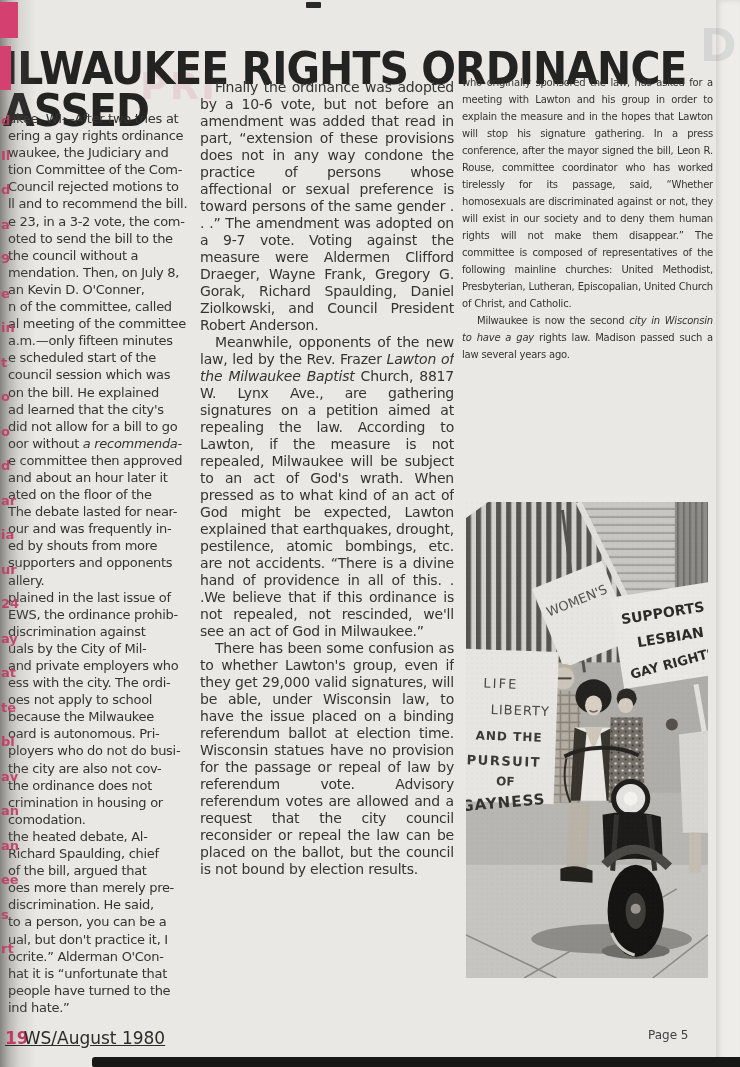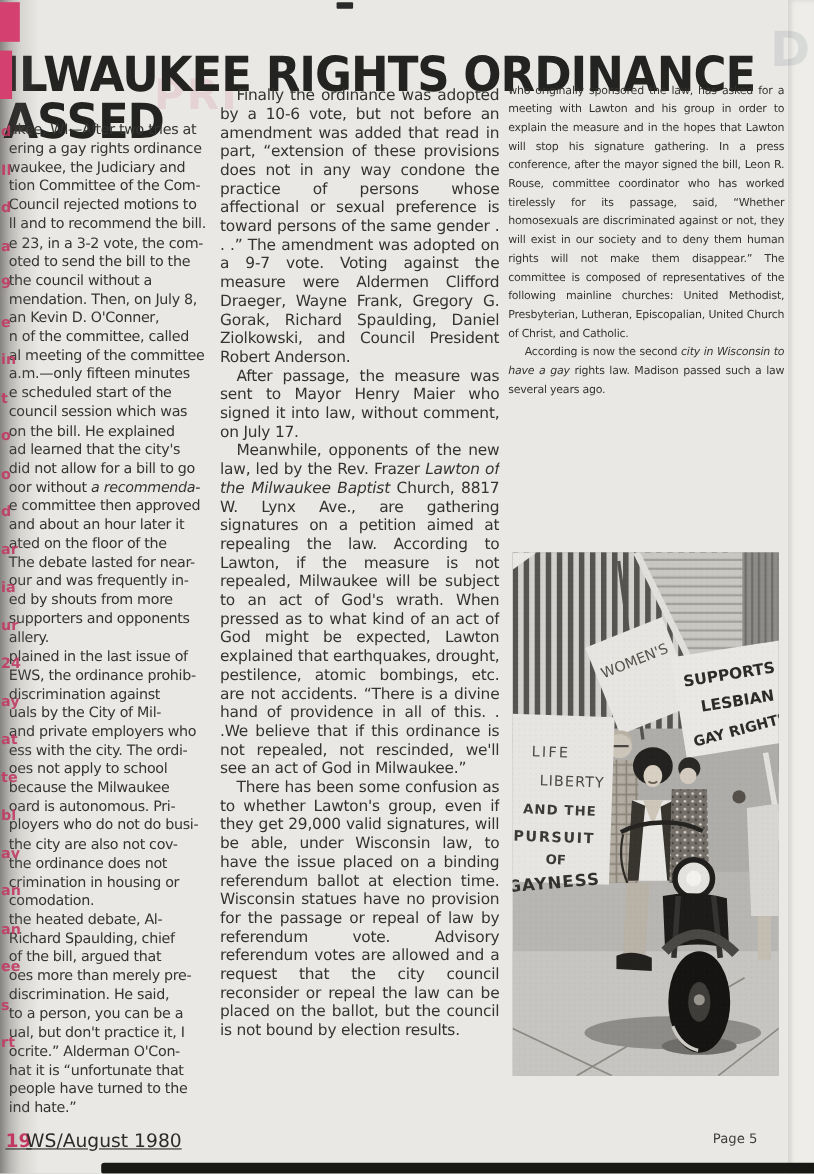--- a/index.html
+++ b/index.html
@@ -109,28 +109,27 @@
 to a person, you can be a
 ual, but don't practice it, I
 ocrite.” Alderman O'Con-
 hat it is “unfortunate that
 people have turned to the
 ind hate.”</div>
   </div>
 
   <div class="col col2">
     <p class="indent"><span>Finally the ordinance was adopted by a 10-6 vote, but not before an amendment was added that read in part, “extension of these provisions does not in any way condone the practice of persons whose affectional or sexual preference is toward persons of the same gender . . .” The amendment was adopted on a 9-7 vote. Voting against the measure were Aldermen Clifford Draeger, Wayne Frank, Gregory G. Gorak, Richard Spaulding, Daniel Ziolkowski, and Council President Robert Anderson.</span></p>
-    <p class="indent"><span>After passage, the measure was sent to Mayor Henry Maier who signed it into law, without comment, on July 17.</span></p>
     <p class="indent"><span>Meanwhile, opponents of the new law, led by the Rev. Frazer </span><em>Lawton of the Milwaukee Baptist</em><span> Church, 8817 W. Lynx Ave., are gathering signatures on a petition aimed at repealing the law. According to Lawton, if the measure is not repealed, Milwaukee will be subject to an act of God's wrath. When pressed as to what kind of an act of God might be expected, Lawton explained that earthquakes, drought, pestilence, atomic bombings, etc. are not accidents. “There is a divine hand of providence in all of this. . .We believe that if this ordinance is not repealed, not rescinded, we'll see an act of God in Milwaukee.”</span></p>
     <p class="indent"><span>There has been some confusion as to whether Lawton's group, even if they get 29,000 valid signatures, will be able, under Wisconsin law, to have the issue placed on a binding referendum ballot at election time. Wisconsin statues have no provision for the passage or repeal of law by referendum vote. Advisory referendum votes are allowed and a </span><b>request</b><span> that the city council reconsider or repeal the law can be placed on the ballot, but the council is not bound by election results.</span></p>
   </div>
 
   <div class="col col3">
     <p><span>who originally sponsored the law, has asked for a meeting with Lawton and his group in order to explain the measure and in the hopes that Lawton will stop his signature gathering. In a press conference, after the mayor signed the bill, Leon R. Rouse, committee coordinator who has worked tirelessly for its passage, said, “Whether homosexuals are discriminated against or not, they will exist in our society and to deny them human rights will not make them disappear.” The committee is composed of representatives of the following mainline churches: United Methodist, Presbyterian, Lutheran, Episcopalian, United Church of Christ, and Catholic.</span></p>
-    <p class="indent"><span>According is now the second </span><em>city in Wisconsin to have a gay</em><span> rights law. Madison passed such a law several years ago.</span></p>
+    <p class="indent"><span>Milwaukee is now the second </span><em>city in Wisconsin to have a gay</em><span> rights law. Madison passed such a law several years ago.</span></p>
   </div>
 
   <svg class="photo" viewBox="0 0 241 475" preserveAspectRatio="none">
     <defs>
       <pattern id="vstripes" width="10" height="10" patternUnits="userSpaceOnUse">
         <rect width="10" height="10" fill="#d2d1cd"></rect>
           <rect width="5" height="10" fill="#565450"></rect>
       </pattern>
       <pattern id="hlines" width="8" height="8" patternUnits="userSpaceOnUse">
         <rect width="8" height="8" fill="#c8c7c3"></rect>

